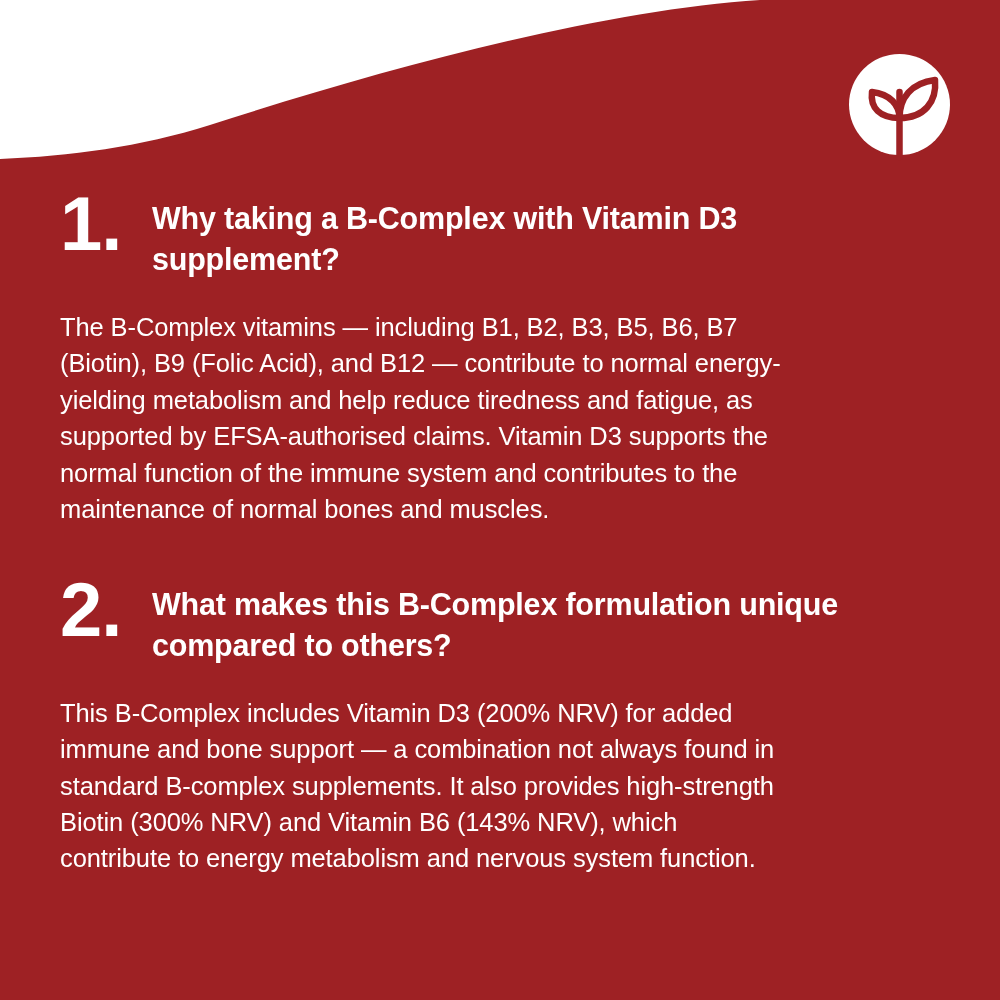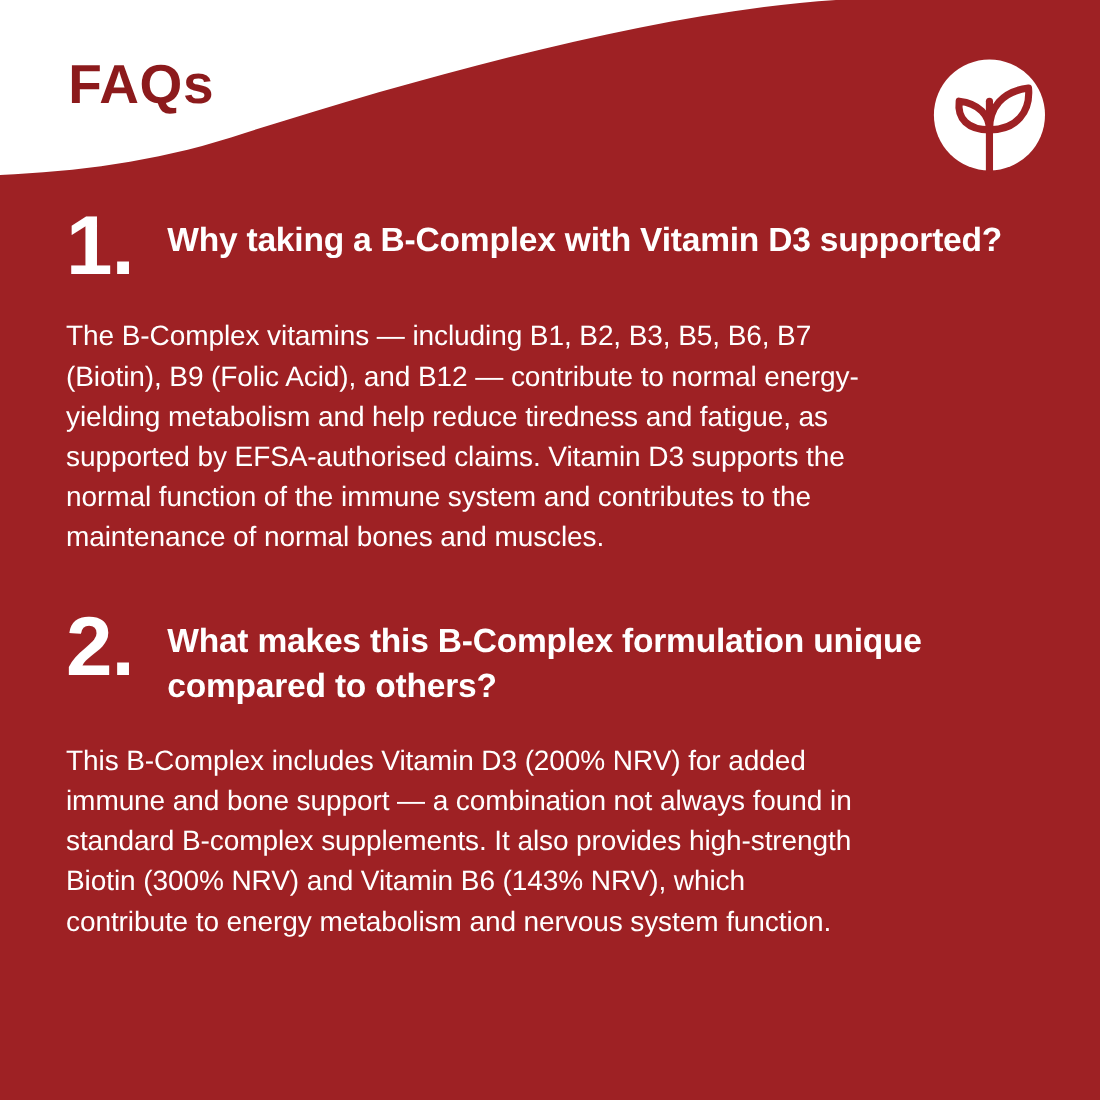--- a/index.html
+++ b/index.html
@@ -116,39 +116,38 @@
 <body>
 
 <div class="page">
 
   <div class="header-band">
     <svg viewBox="0 0 1000 170" xmlns="http://www.w3.org/2000/svg" aria-hidden="true">
       <path d="M0,0 L760,0 C600,10 380,70 210,125 C140,147 70,156 0,159 Z" fill="#ffffff"></path>
     </svg>
   </div>
 
-  <div class="faq-title">FAQs</div>
 
   <div class="brand-logo">
     <svg viewBox="0 0 115 115" xmlns="http://www.w3.org/2000/svg" aria-hidden="true">
       <circle cx="54.5" cy="54.5" r="50.5" fill="#ffffff"></circle>
       <g fill="none" stroke="#9e2124" stroke-width="6.5" stroke-linecap="round" stroke-linejoin="round">
         <path d="M54.5,42 L54.5,107"></path>
         <path d="M54.5,68 C54.5,48 66,33 90,30 C92,52 79,68 54.5,68 Z"></path>
         <path d="M54.5,68 C54.5,55 45,44 27,42 C25,58 35,68 54.5,68 Z"></path>
       </g>
     </svg>
   </div>
 
   <div class="content">
 
     <div class="faq-item first">
       <div class="faq-head">
         <div class="faq-number">1.</div>
-        <div class="faq-question">Why taking a B-Complex with Vitamin D3 supported?</div>
+        <div class="faq-question">Why taking a B-Complex with Vitamin D3 supplement?</div>
       </div>
       <div class="faq-answer">The B-Complex vitamins — including B1, B2, B3, B5, B6, B7 (Biotin), B9 (Folic Acid), and B12 — contribute to normal energy-yielding metabolism and help reduce tiredness and fatigue, as supported by EFSA-authorised claims. Vitamin D3 supports the normal function of the immune system and contributes to the maintenance of normal bones and muscles.</div>
     </div>
 
     <div class="faq-item second">
       <div class="faq-head">
         <div class="faq-number">2.</div>
         <div class="faq-question">What makes this B-Complex formulation unique compared to others?</div>
       </div>
       <div class="faq-answer">This B-Complex includes Vitamin D3 (200% NRV) for added immune and bone support — a combination not always found in standard B-complex supplements. It also provides high-strength Biotin (300% NRV) and Vitamin B6 (143% NRV), which contribute to energy metabolism and nervous system function.</div>

